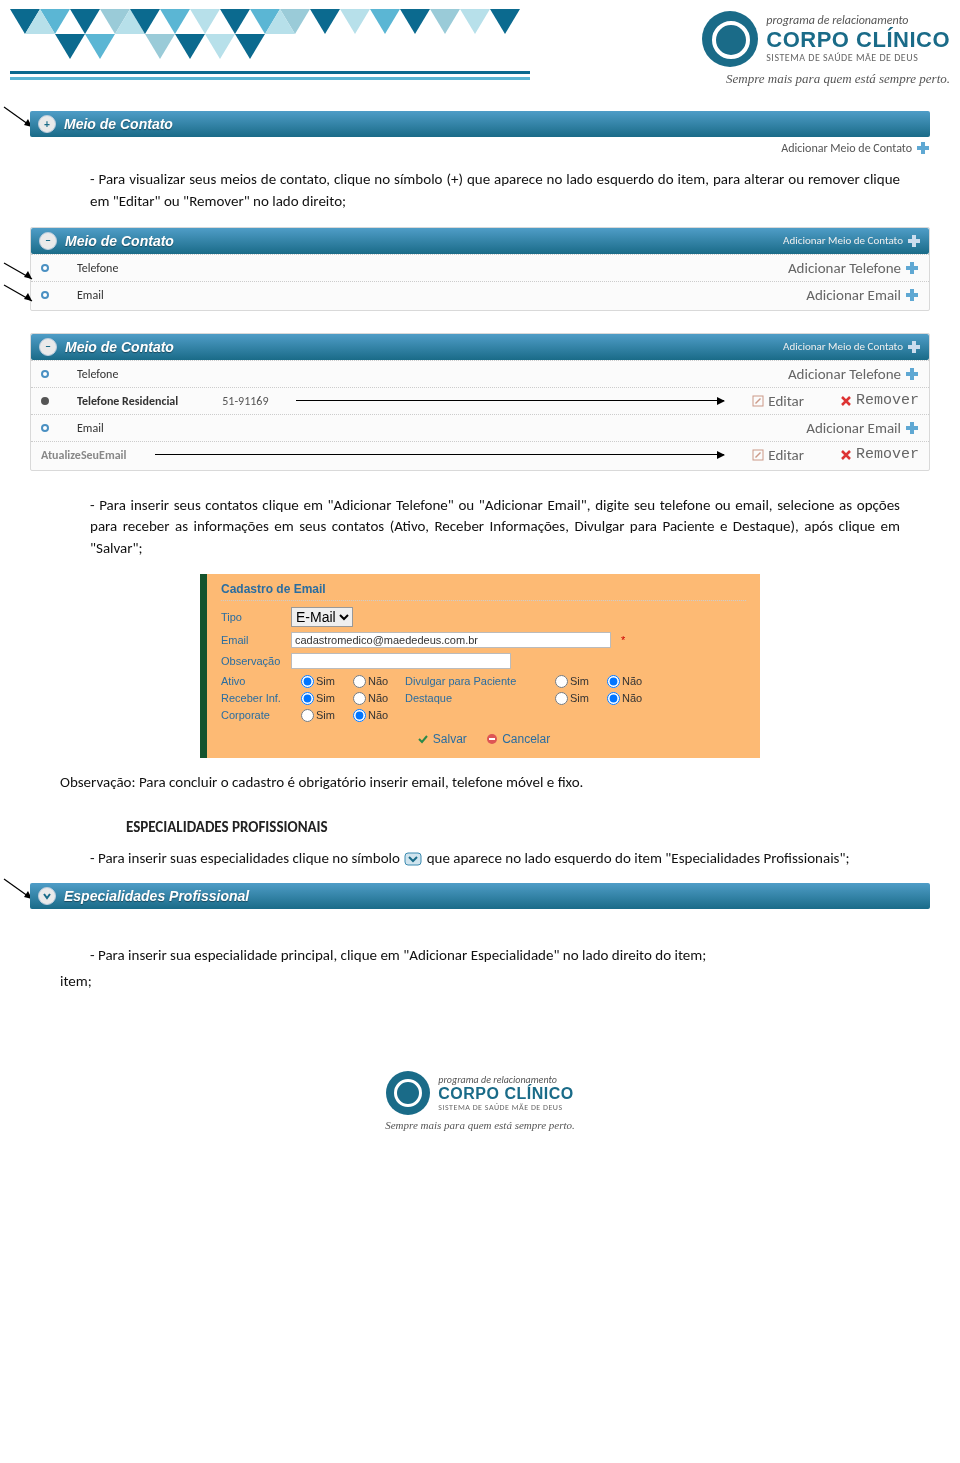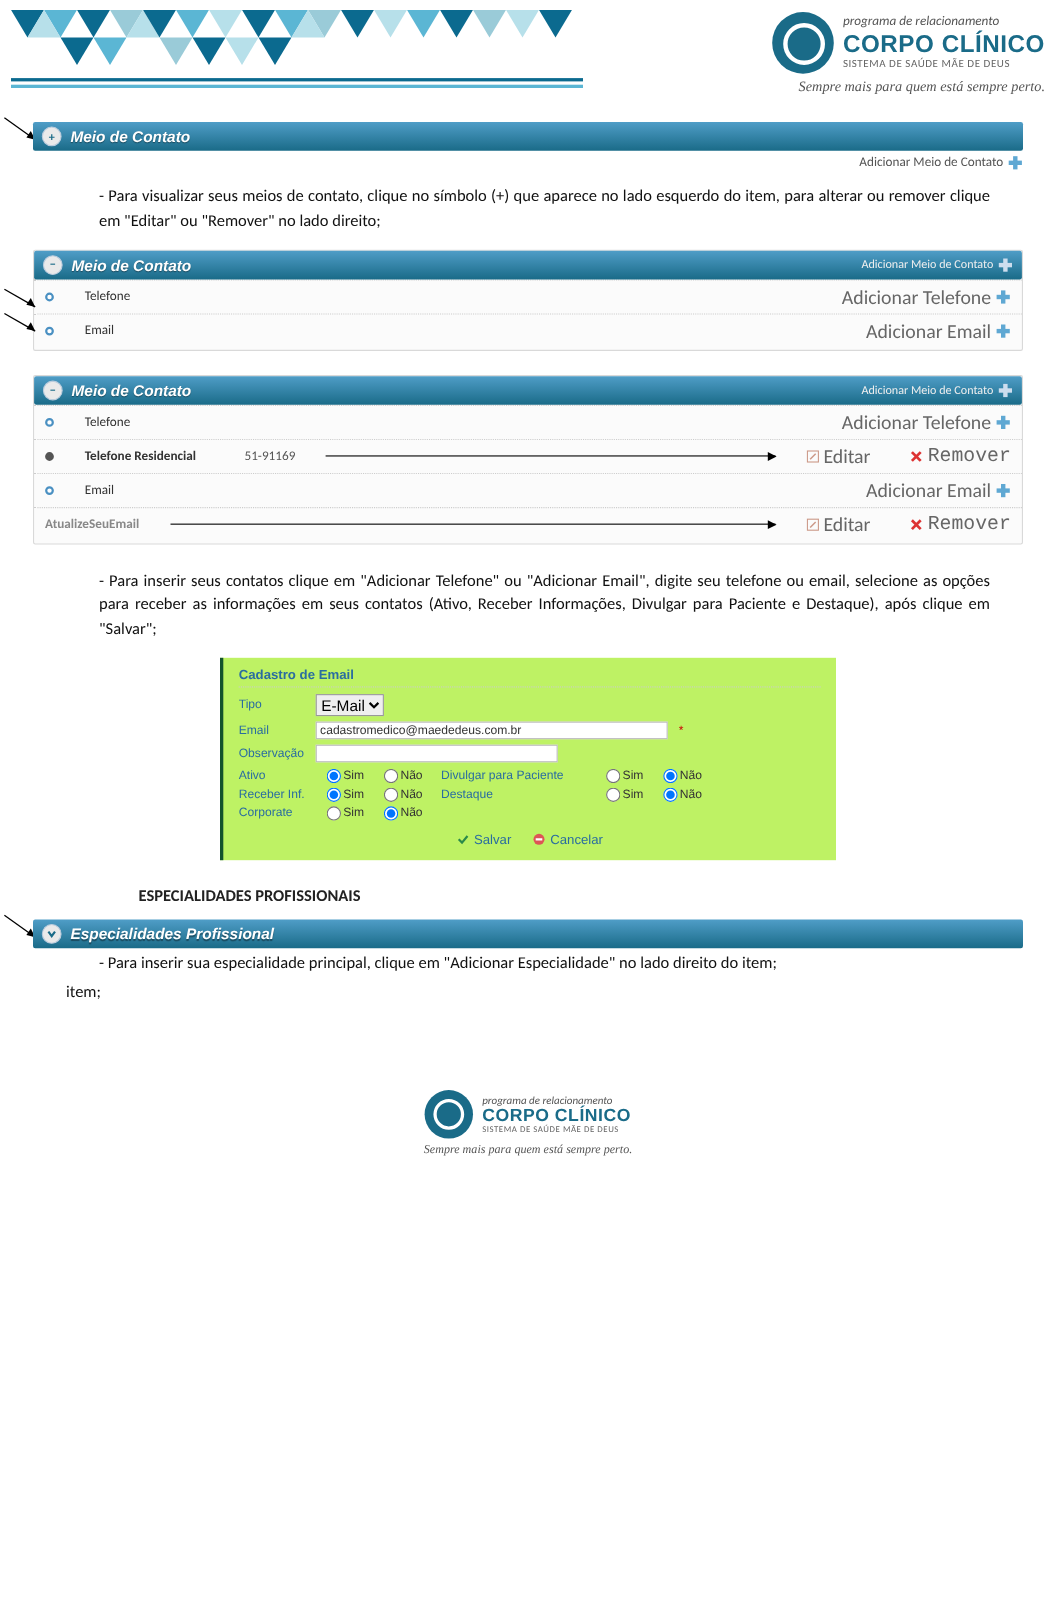--- a/index.html
+++ b/index.html
@@ -28,34 +28,34 @@
 
   .row-link-right { text-align: right; font-size: 12px; color:#555; margin-top: 4px; display:flex; justify-content:flex-end; align-items:center; gap:4px; }
 
   .panel { border:1px solid #d9d9d9; background:#fbfbfb; border-radius:2px; margin-top:6px; padding-bottom:2px; }
   .panel .row { display:flex; align-items:center; padding:4px 10px; border-top:1px dotted #ccc; font-size:12px; color:#333;gap:20px; }
   .panel .row:first-child { border-top:none; }
   .panel .bullet { width:8px; height:8px; border-radius:50%; background:#fff; border:2px solid #4a90c2; margin-right:8px; flex-shrink:0; }
   .panel .bullet.dark { background:#555; border-color:#555; }
   .panel .row .label { flex:0 0 auto; }
   .panel .row .spacer { flex:1; }
-  .panel .row .rlink { color:#666; font-size:18px; display:flex; align-items:center; gap:4px; }
+  .panel .row .rlink { color:#666; font-size:15px; display:flex; align-items:center; gap:4px; }
   .panel .row .rlink + .rlink { margin-left:16px;font-family:Liberation Mono, monospace; }
 
   .plus-icon { width:14px; height:14px; display:inline-block; }
   .edit-icon { width:12px; height:12px; display:inline-block; }
   .del-icon { width:12px; height:12px; display:inline-block; }
 
   .long-arrow { height:1px; border-top:1px solid #000; flex:1; margin:0 8px; position:relative; }
   .long-arrow::after { content:""; position:absolute; right:-1px; top:-4px; border-left:8px solid #000; border-top:4px solid transparent; border-bottom:4px solid transparent; }
 
   .body-text { font-size: 15px; color:#111; margin: 14px 30px 14px 60px; text-align: justify; line-height:1.45; }
   .heading { font-weight:700; font-size:15px; margin: 24px 30px 12px 60px; padding-left: 36px; }
 
-  .form-box { margin: 10px auto; width: 560px; border-left:3px solid #14532d; padding: 8px 14px 10px 14px; background:#bef264; font-family: Arial, sans-serif; }
+  .form-box { margin: 10px auto; width: 560px; border-left:7px solid #14532d; padding: 8px 14px 10px 14px; background:#fdba74; font-family: Arial, sans-serif; }
   .form-title { color:#2a6da0; font-weight:bold; font-size:12px; border-bottom:1px dotted #ccc; padding-bottom:4px; margin-bottom:6px; }
   .form-row { display:flex; align-items:center; font-size:11px; color:#2a6da0; margin:5px 0; gap:6px; }
   .form-row label { width:64px; }
   .form-row input[type=text] { border:1px solid #bbb; font-size:11px; padding:1px 3px; color:#333; }
   .form-row .star { color:#c00; margin-left:4px; }
   .radio-grid { display:grid; grid-template-columns: 80px 52px 52px 150px 52px 52px; font-size:11px; color:#2a6da0; row-gap:4px; align-items:center; margin-top:6px; }
   .radio-grid span { color:#333; font-size:11px; }
   .radio-cell { display:flex; align-items:center; gap:2px; color:#333; }
   .form-actions { text-align:center; margin-top:10px; font-size:12px; }
   .form-actions .act { display:inline-flex; align-items:center; gap:4px; color:#2a6da0; margin:0 8px; }
@@ -350,40 +350,51 @@
       <span class="act">
         <svg class="chk" viewBox="0 0 12 12">
             <circle cx="6" cy="6" r="5" fill="#d55"></circle>
             <path d="M3 6 L9 6" stroke="#fff" stroke-width="2"></path>
           </svg>
         <span>Cancelar</span>
       </span>
     </div>
   </div>
 
+  <p class="body-text" style="margin-left:30px; text-indent:0">Observação: Para concluir o cadastro é obrigatório inserir email, telefone móvel e fixo.</p>
 
   <div class="heading">ESPECIALIDADES PROFISSIONAIS</div>
 
+  <p class="body-text" style="margin-top:0">
+    <span>- Para inserir suas especialidades clique no símbolo </span>
+    <span class="inline-icon">
+      <svg viewBox="0 0 20 16">
+          <rect x="2" y="2" width="16" height="12" rx="3" fill="#d0e4ee" stroke="#3a8ab0"></rect>
+          <path d="M6 6 L10 10 L14 6" stroke="#1a6b88" stroke-width="2" fill="none"></path>
+        </svg>
+    </span>
+    <span> que aparece no lado esquerdo do item "Especialidades Profissionais";</span>
+  </p>
 
   <div class="arrow-wrap spec-bar-wrap">
     <svg class="arrow" style="top:-6px" viewBox="0 0 40 30">
       <path class="arrow-line" d="M2 2 L30 22"></path>
         <polygon class="arrow-head" points="30,22 22,20 26,14"></polygon>
     </svg>
     <div class="section-bar">
       <div class="toggle">
         <svg width="10" height="10" viewBox="0 0 10 10">
             <path d="M2 3 L5 7 L8 3" stroke="#1a6b88" stroke-width="2" fill="none"></path>
           </svg>
       </div>
       <div class="title">Especialidades Profissional</div>
     </div>
   </div>
 
-  <p class="body-text" style="margin-top:4px">
+  <p class="body-text" style="margin-top:36px">
     <span>- Para inserir sua especialidade principal, clique em "Adicionar Especialidade" no lado direito do item;</span>
   </p>
   <p class="body-text" style="margin-left:30px; margin-top:-10px; text-indent:0">item;</p>
 
 </div>
 
 <div class="footer">
   <div class="logo-row">
     <div class="logo-circle"></div>
     <div class="logo-text" style="text-align:left">

